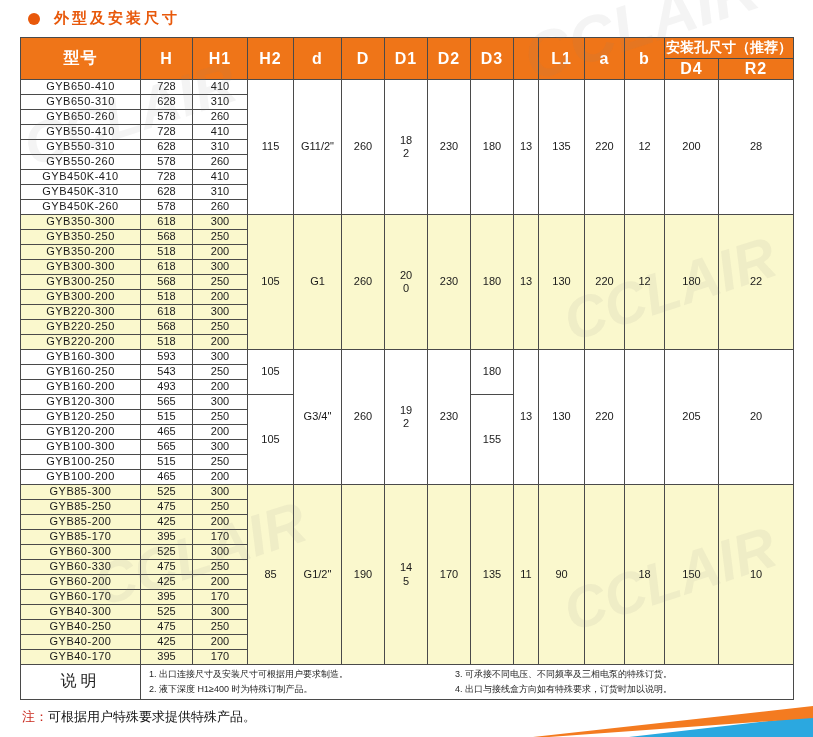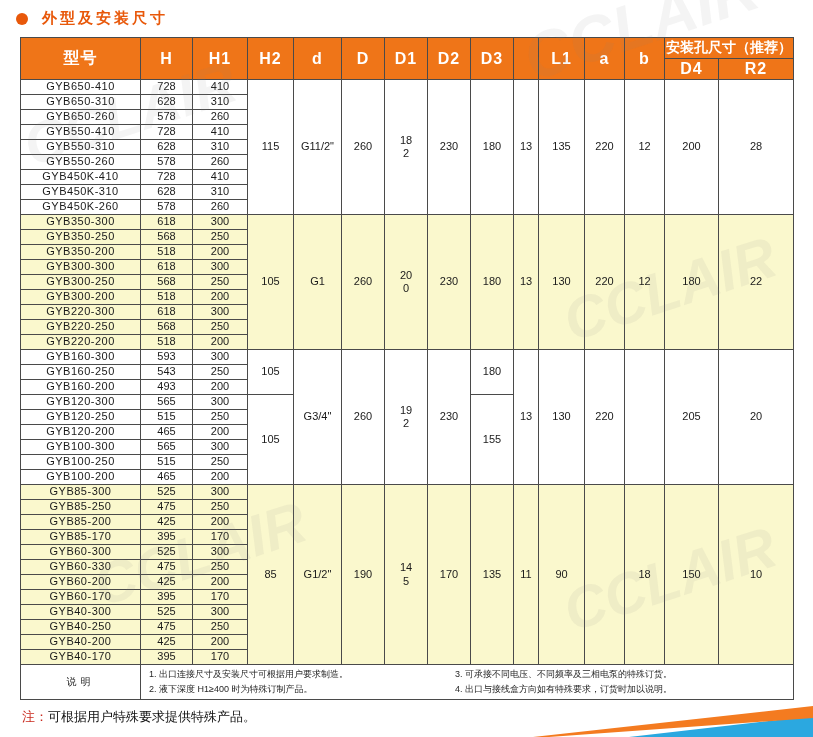--- a/index.html
+++ b/index.html
@@ -11,21 +11,21 @@
     --swoosh-orange:#F47B20;
     --swoosh-blue:#2BA8E0;
   }
   *{box-sizing:border-box}
   html,body{margin:0;padding:0}
   body{
     width:813px;height:737px;position:relative;overflow:hidden;
     background:#ffffff;
     font-family:"Liberation Sans","DejaVu Sans",sans-serif;
   }
-  .title-row{position:absolute;top:9px;left:16px;display:flex;align-items:center;gap:14px;z-index:3}
+  .title-row{position:absolute;top:9px;left:28px;display:flex;align-items:center;gap:14px;z-index:3}
   .bullet{width:12px;height:12px;border-radius:50%;background:var(--title-color)}
   .page-title{font-size:15px;font-weight:bold;color:var(--title-color);letter-spacing:3px}
 
   table.spec{
     position:absolute;top:37px;left:20px;width:773px;z-index:1;
     border-collapse:collapse;table-layout:fixed;
     border:1px solid #333;
   }
   th,td{border:1px solid var(--border-color);padding:0;text-align:center;vertical-align:middle;overflow:hidden}
   thead th{
@@ -33,21 +33,21 @@
     font-size:16px;font-weight:bold;height:21px;letter-spacing:1px;
   }
   thead th.install{font-size:14px;letter-spacing:0}
   td{font-size:11px;color:#1a1a1a;height:15px;line-height:1.05}
   tr.white td{background:#ffffff}
   tr.yellow td{background:var(--yellow)}
   td.model{letter-spacing:0.5px}
   .wrapnum{display:inline-block;width:15px;word-break:break-all;line-height:1.2}
 
   tr.legend td{height:31px;background:#ffffff}
-  td.legend-label{font-size:10px;letter-spacing:4px;color:#222}
+  td.legend-label{font-size:16px;letter-spacing:4px;color:#222}
   .notes-wrap{display:flex;align-items:center;text-align:left;padding:2px 8px;gap:14px}
   .note-col{display:flex;flex-direction:column;justify-content:flex-start}
   .note-col.first{width:292px}
   .note-line{font-size:9px;color:#262626;line-height:1.65;white-space:nowrap}
 
   .footnote{position:absolute;left:22px;top:708px;font-size:13px;font-weight:normal;z-index:3}
   .footnote .fn-label{color:var(--note-red)}
   .footnote .fn-text{color:#111}
 
   .watermark{position:absolute;z-index:2;pointer-events:none;color:rgba(130,130,130,0.09);

